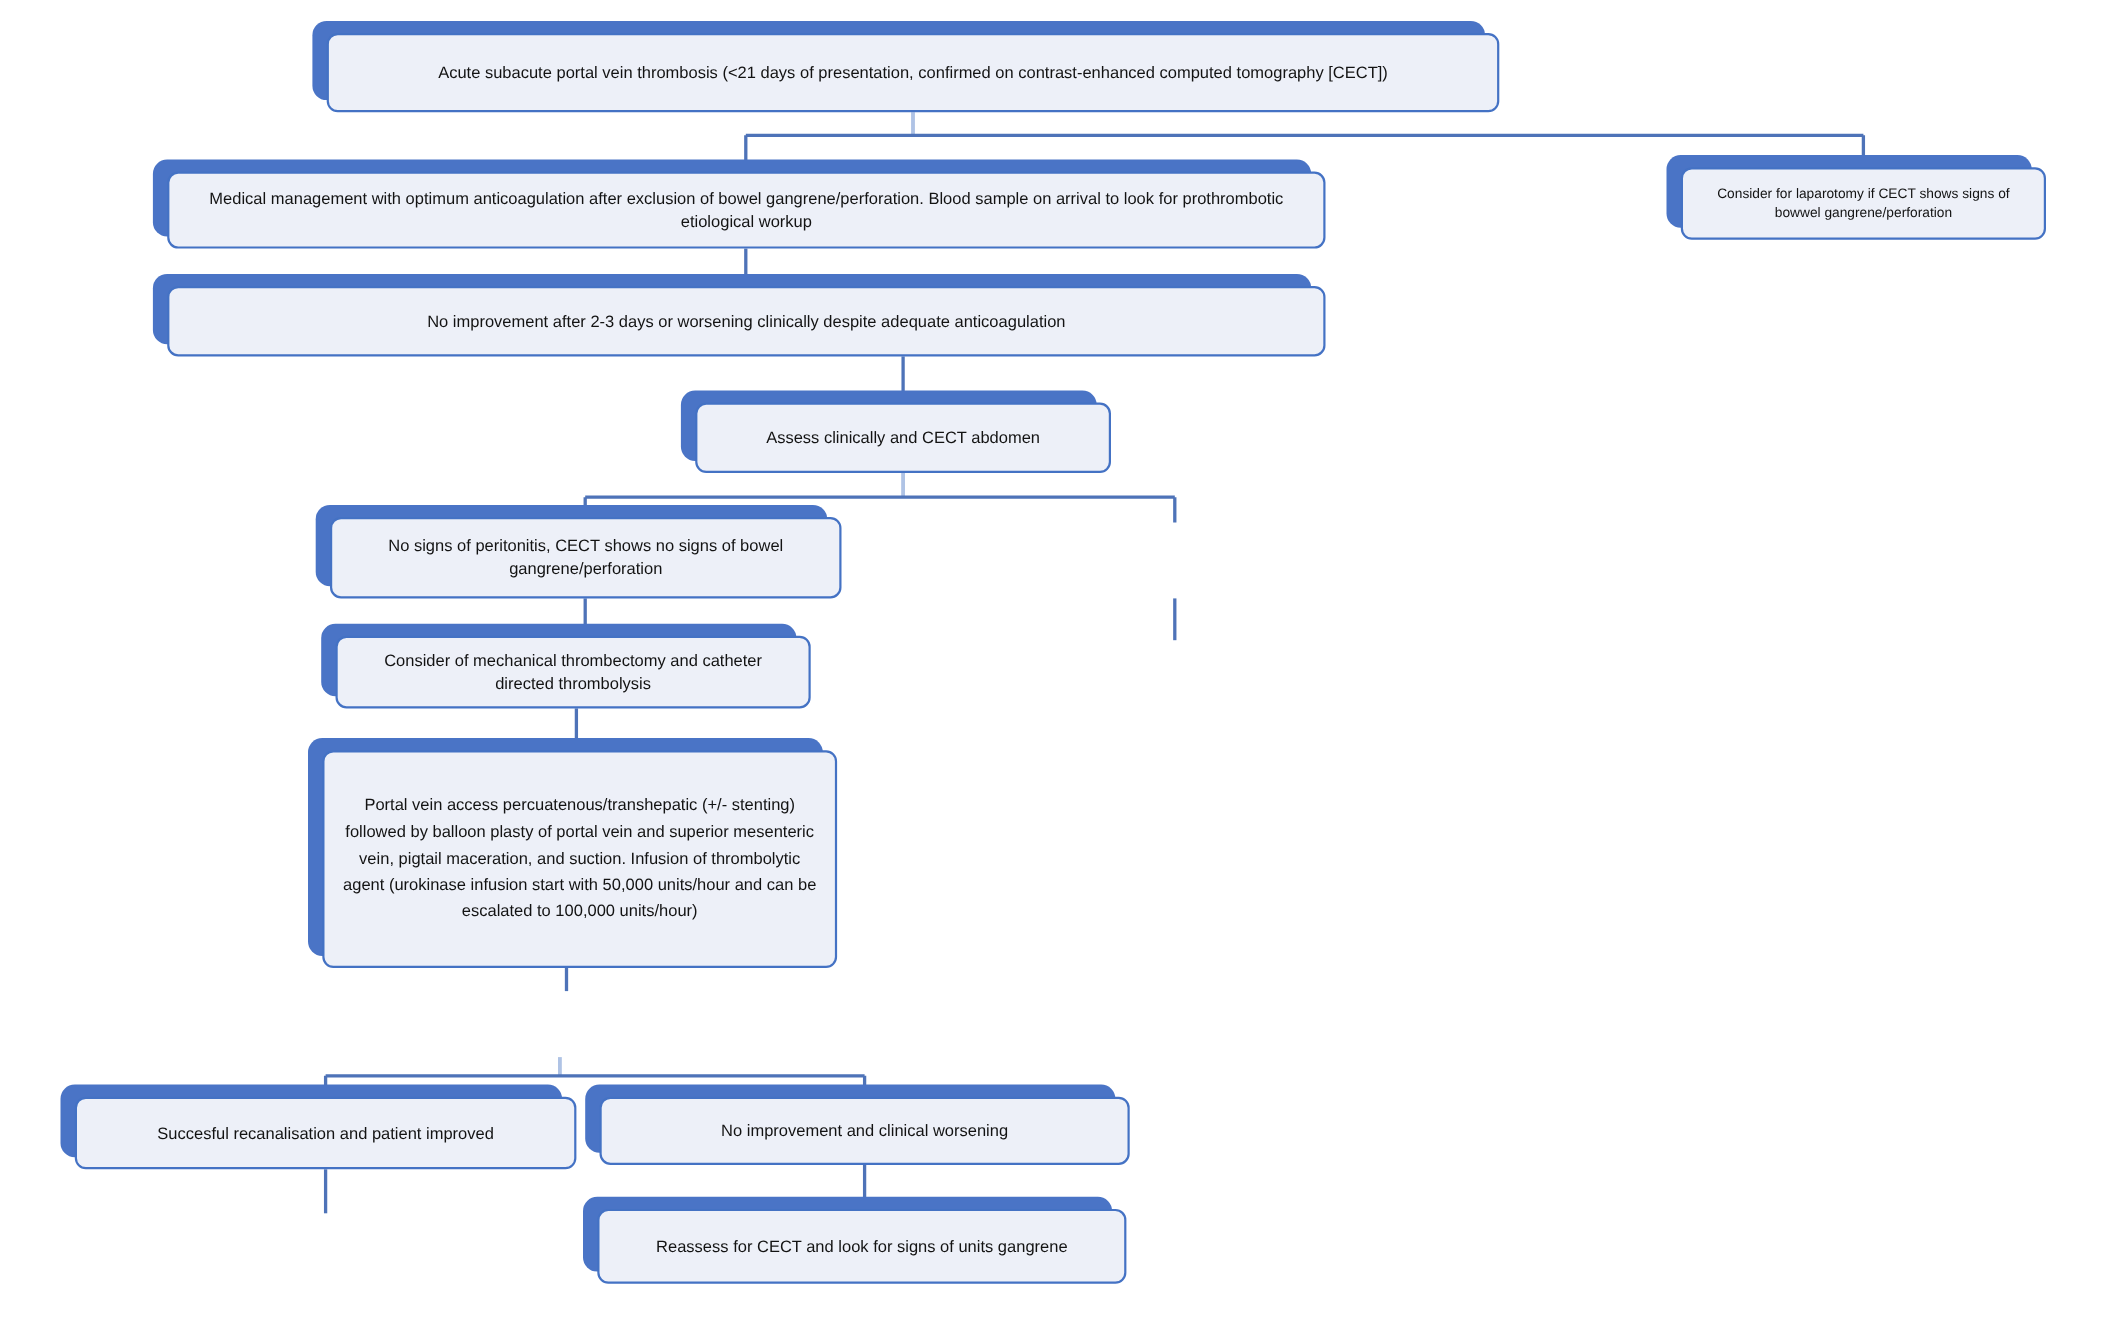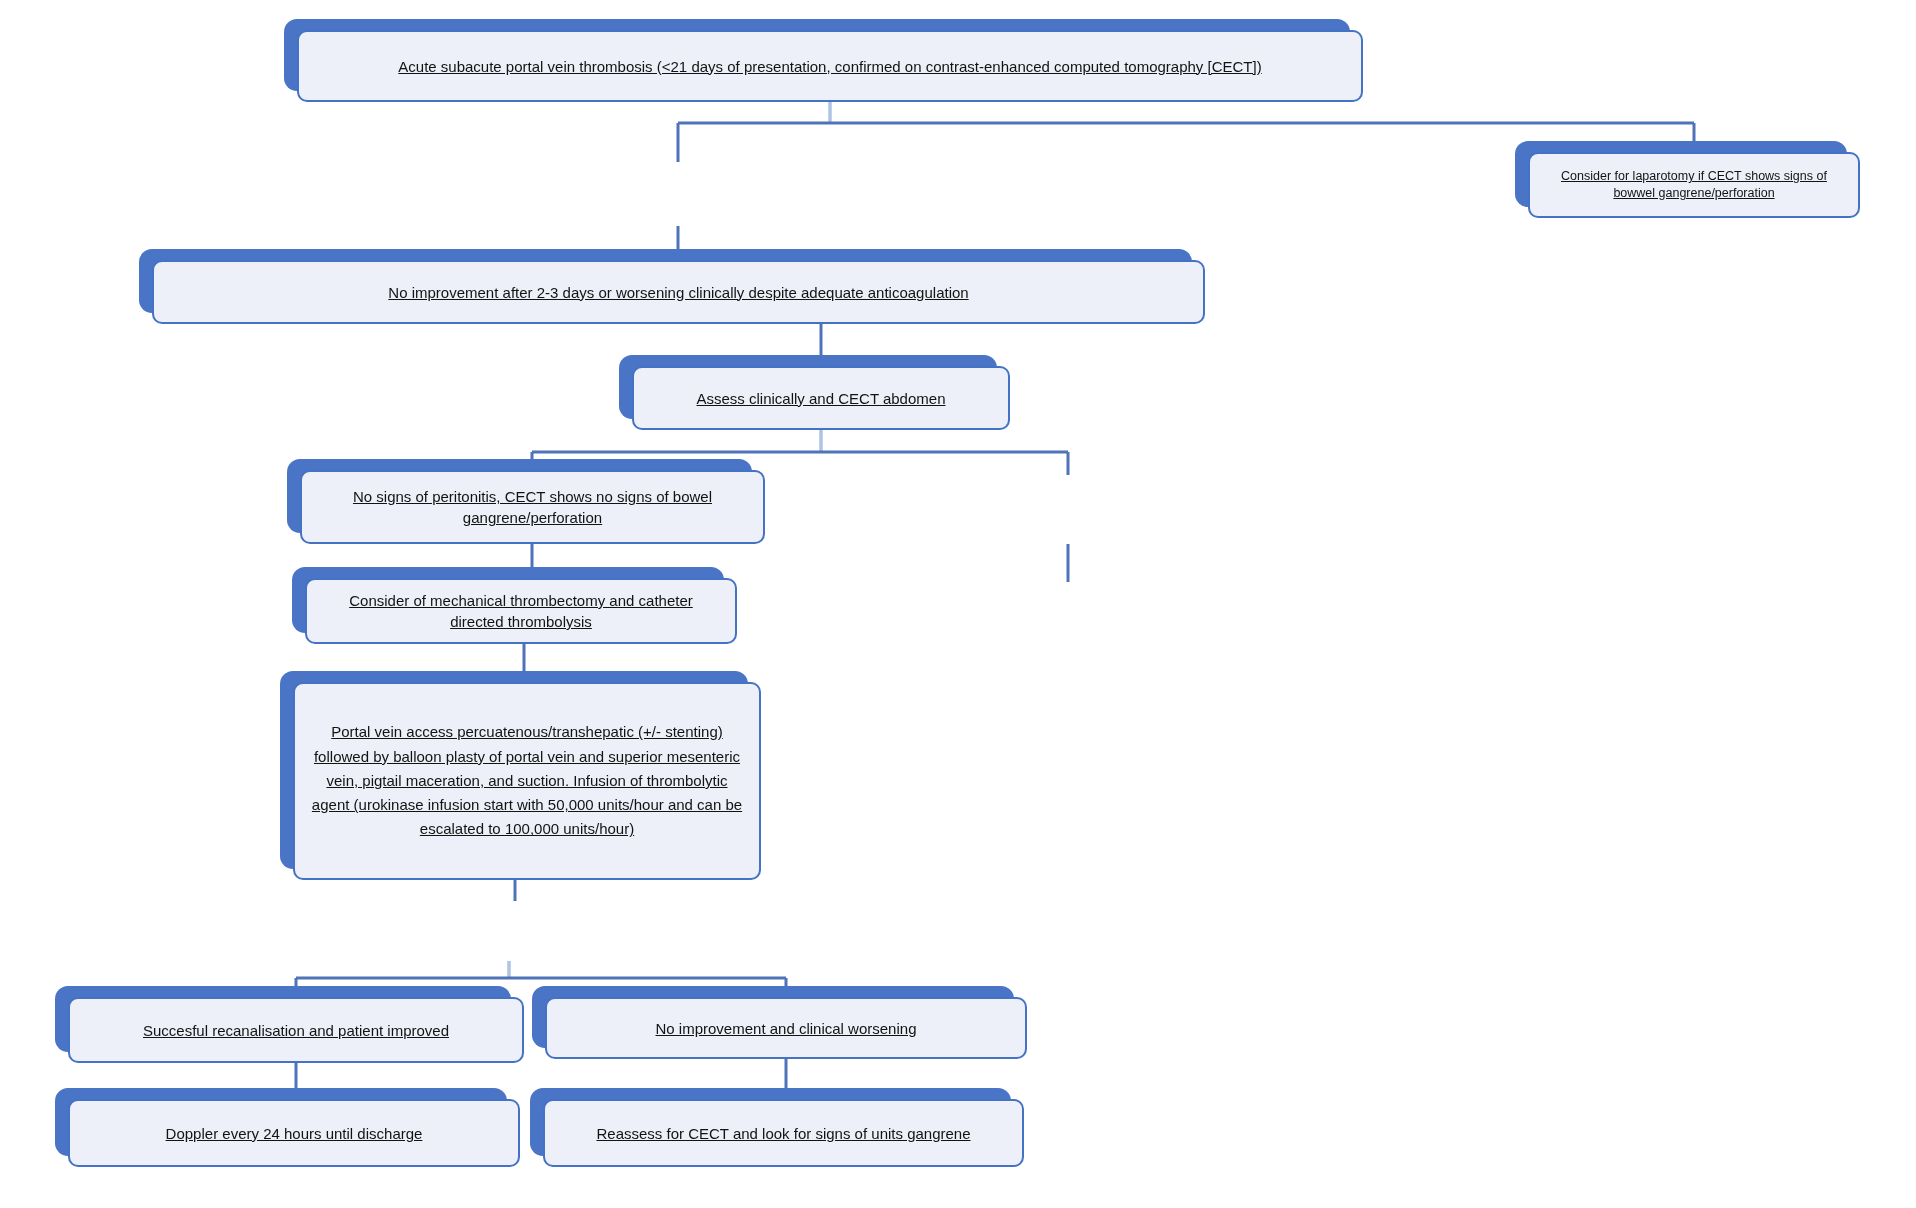--- a/index.html
+++ b/index.html
@@ -15,21 +15,21 @@
   .node{position:absolute;z-index:2;}
   .node .shadow{
     position:absolute;left:-13px;top:-11px;width:100%;height:100%;
     background:var(--shadow);border-radius:13px;
   }
   .node .box{
     position:absolute;inset:0;background:var(--fill);
     border:2.5px solid var(--border);border-radius:10px;
     display:flex;align-items:center;justify-content:center;
     text-align:center;padding:4px 14px;box-sizing:border-box;
-    font-size:15px;line-height:1.4;color:var(--text);text-decoration:underline;
+    font-size:15px;line-height:1.4;color:var(--text);
   }
   .node.small .box{font-size:12.5px;line-height:1.35;padding:4px 10px;justify-content:center;}
   .node.tall .box{line-height:1.62;}
 </style>
 </head>
 <body style="--shadow: #4a74c6; --border: #4472c4; --fill: #edf0f8; --text: #131313;">
 
 <div id="canvas">
 
   <svg class="wires" width="1916" height="1208" viewBox="0 0 1916 1208" aria-hidden="true">
@@ -60,20 +60,26 @@
     </g>
   </svg>
 
   <div class="node" style="left:297px;top:30px;width:1066px;height:72px">
     <div class="shadow"></div>
     <div class="box">
         <span>Acute subacute portal vein thrombosis (&lt;21 days of presentation, confirmed on contrast-enhanced computed tomography [CECT])</span>
       </div>
   </div>
 
+  <div class="node" style="left:152px;top:156px;width:1053px;height:70px">
+    <div class="shadow"></div>
+    <div class="box">
+        <span>Medical management with optimum anticoagulation after exclusion of bowel gangrene/perforation. Blood sample on arrival to look for prothrombotic  etiological workup</span>
+      </div>
+  </div>
 
   <div class="node small" style="left:1528px;top:152px;width:332px;height:66px">
     <div class="shadow"></div>
     <div class="box">
         <span>Consider for laparotomy if CECT shows signs of bowwel gangrene/perforation</span>
       </div>
   </div>
 
   <div class="node" style="left:152px;top:260px;width:1053px;height:64px">
     <div class="shadow"></div>
@@ -120,26 +126,20 @@
       </div>
   </div>
 
   <div class="node" style="left:68px;top:997px;width:456px;height:66px">
     <div class="shadow"></div>
     <div class="box">
         <span>Succesful recanalisation and patient improved</span>
       </div>
   </div>
 
-  <div class="node" style="left:68px;top:1099px;width:452px;height:68px">
-    <div class="shadow"></div>
-    <div class="box">
-        <span>Doppler every 24 hours until discharge</span>
-      </div>
-  </div>
 
   <div class="node" style="left:543px;top:1099px;width:481px;height:68px">
     <div class="shadow"></div>
     <div class="box">
         <span>Reassess for CECT and look for signs of units gangrene</span>
       </div>
   </div>
 
 </div>
 

